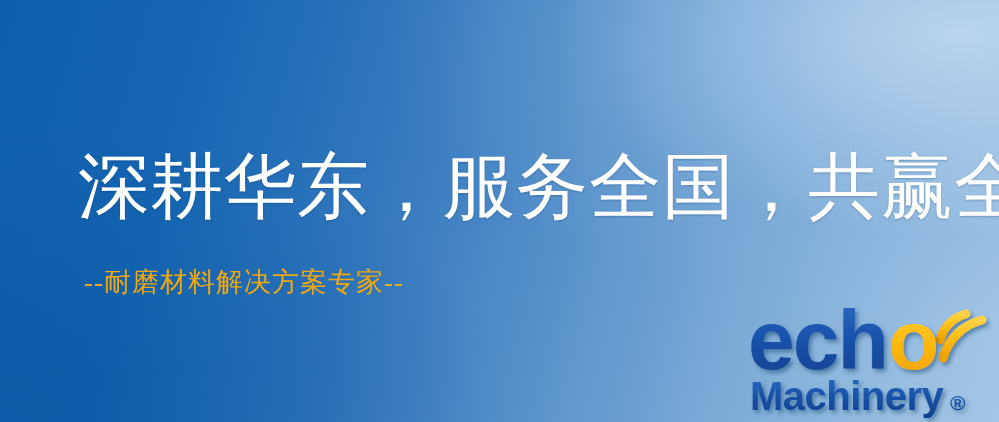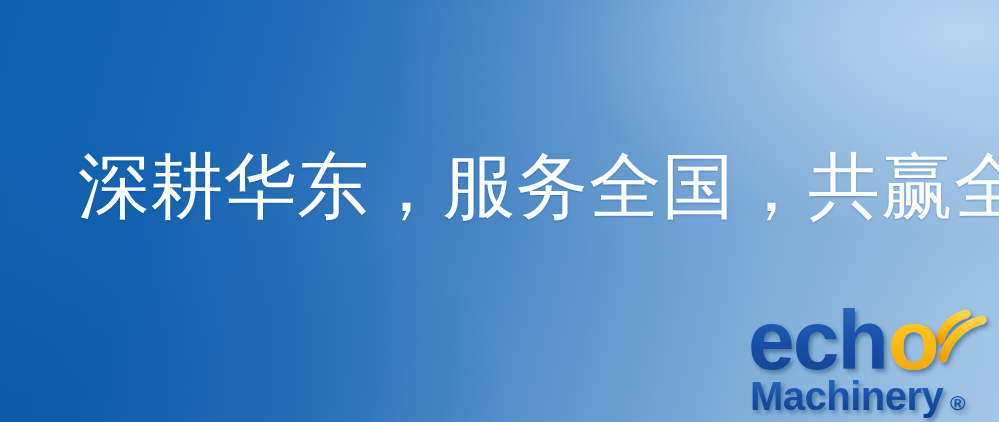--- a/index.html
+++ b/index.html
@@ -87,20 +87,21 @@
 <body>
 
 <div id="banner">
 
   <div class="bg-base"></div>
   <div class="bg-glow"></div>
   <div class="bg-shade"></div>
 
   <div class="headline">深耕华东，服务全国，共赢全球</div>
 
+  <div class="subtitle">--耐磨材料解决方案专家--</div>
 
   <div class="logo">
     <svg width="255" height="130" viewBox="0 0 255 130" xmlns="http://www.w3.org/2000/svg">
       <defs>
         <linearGradient id="blueGrad" x1="0" y1="0" x2="0" y2="1">
           <stop offset="0%" stop-color="#2f6fc4"></stop>
           <stop offset="42%" stop-color="#1a55ad"></stop>
           <stop offset="100%" stop-color="#0f3f8e"></stop>
         </linearGradient>
         <linearGradient id="goldGrad" x1="0" y1="0" x2="0" y2="1">

